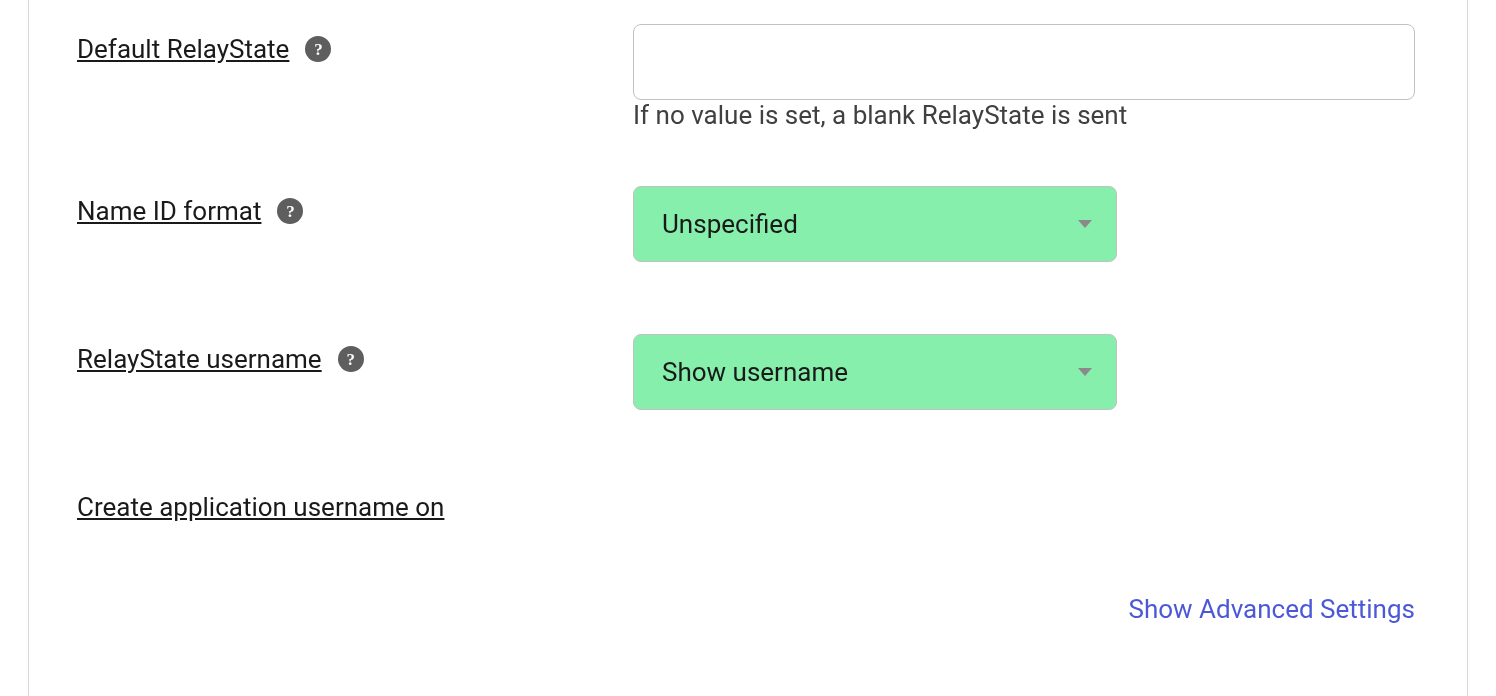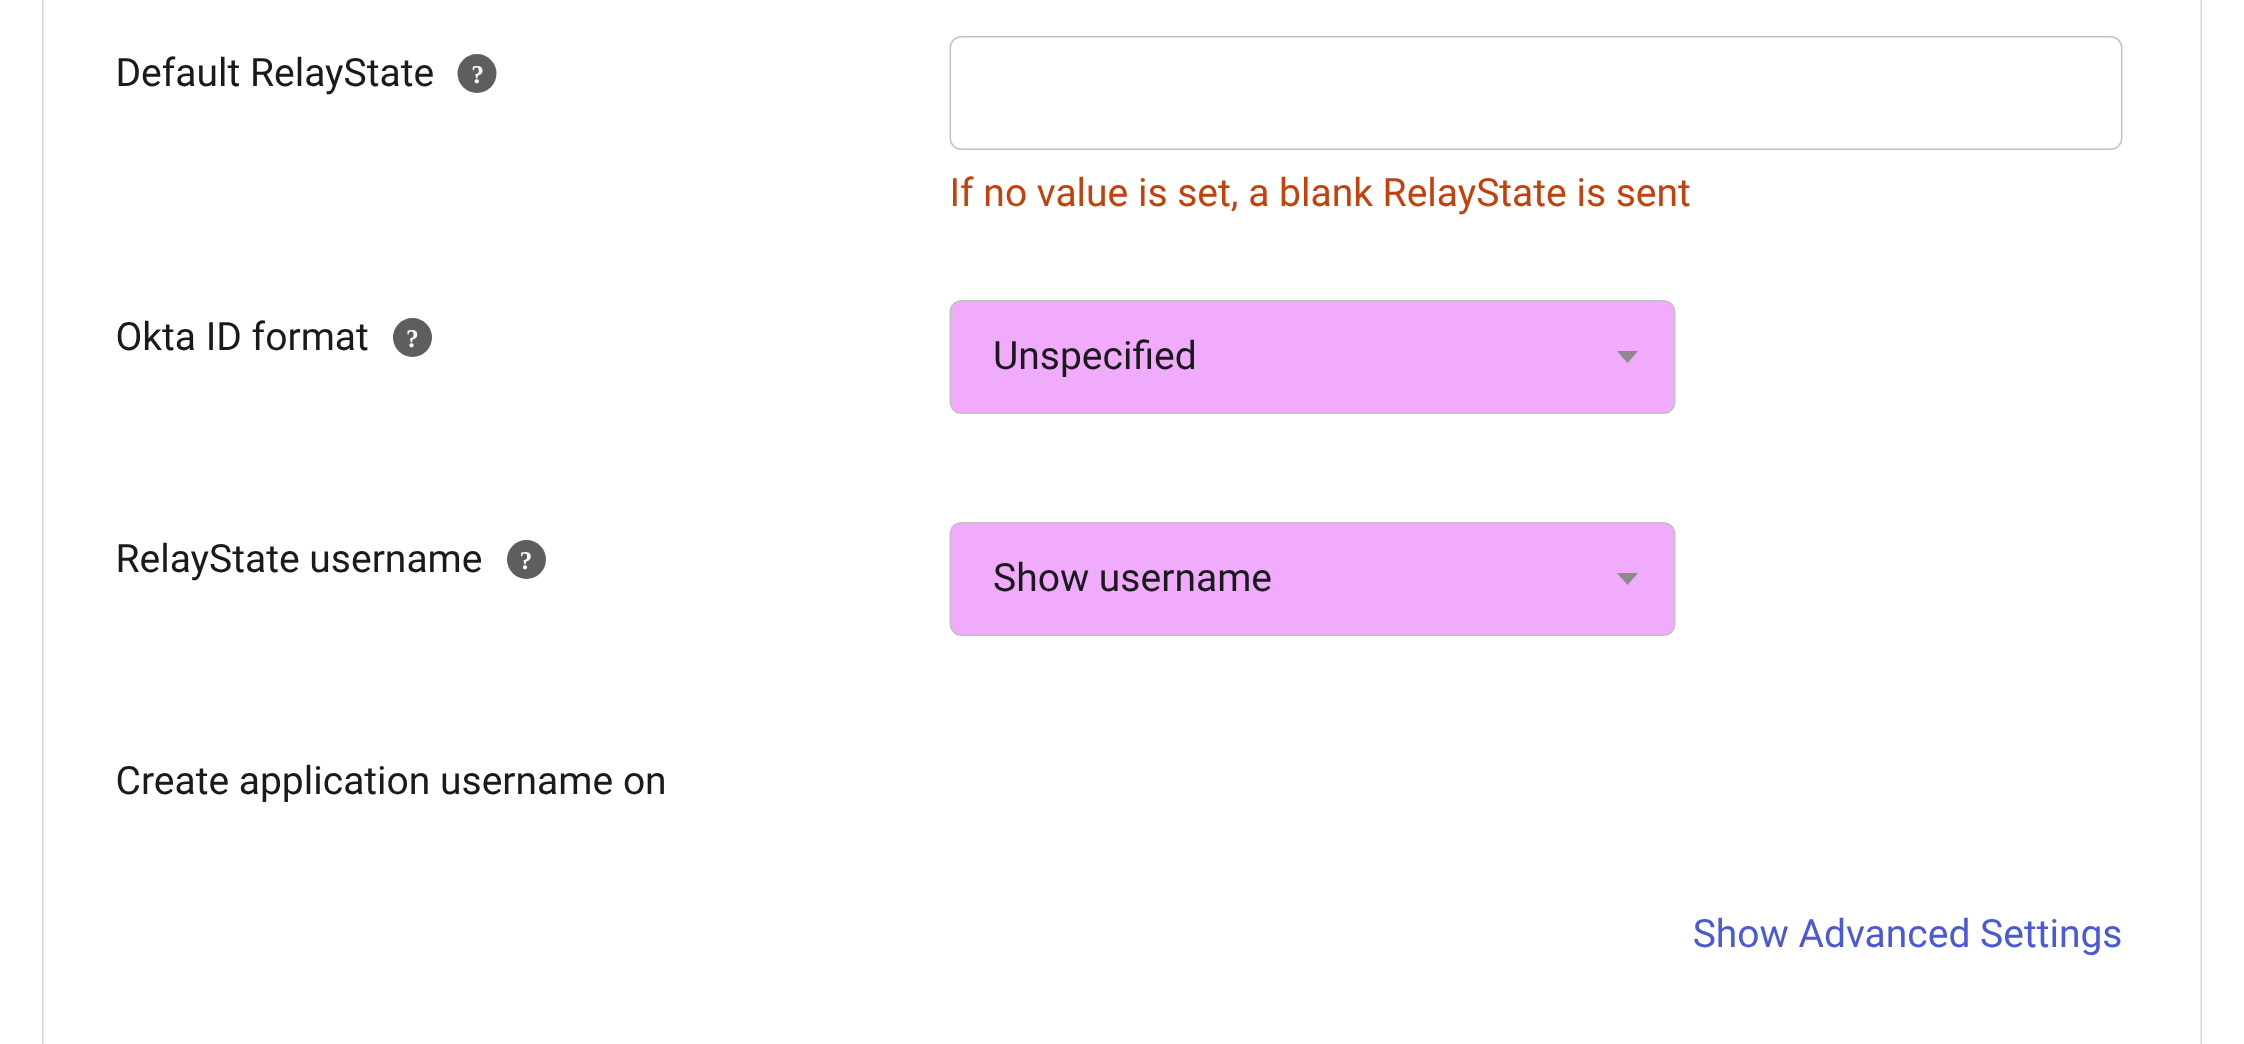--- a/index.html
+++ b/index.html
@@ -34,20 +34,21 @@
       width: 556px;
       flex: 0 0 556px;
       display: flex;
       align-items: center;
       padding-top: 10px;
     }
     .label-text {
       font-size: 26px;
       color: #1a1a1a;
       font-weight: 400;
+      text-decoration: underline;
     }
     .help-icon {
       display: inline-flex;
       align-items: center;
       justify-content: center;
       width: 26px;
       height: 26px;
       border-radius: 50%;
       background: #5e5e5e;
       color: #ffffff;
@@ -66,33 +67,32 @@
       height: 76px;
       border: 1px solid #c1c1c1;
       border-radius: 8px;
       font-size: 24px;
       padding: 0 20px;
       outline: none;
       background: #fff;
     }
     .help-text {
       font-size: 26px;
-      color: #c2410c;
-      margin-top: 14px;
+      color: #404040;
     }
     .select-wrapper {
       position: relative;
       width: 484px;
     }
     .select-display {
       width: 100%;
       height: 76px;
       border: 1px solid #c1c1c1;
       border-radius: 8px;
-      background: #f0abfc;
+      background: #86efac;
       display: flex;
       align-items: center;
       justify-content: space-between;
       padding: 0 24px 0 28px;
       cursor: pointer;
     }
     .select-value {
       font-size: 26px;
       color: #1a1a1a;
     }
@@ -126,21 +126,21 @@
       <span class="help-icon">?</span>
     </div>
     <div class="control-col">
       <input type="text" class="text-input" value="" style="">
       <div class="help-text">If no value is set, a blank RelayState is sent</div>
     </div>
   </div>
 
   <div class="form-row">
     <div class="label-col">
-      <span class="label-text">Okta ID format</span>
+      <span class="label-text">Name ID format</span>
       <span class="help-icon">?</span>
     </div>
     <div class="control-col">
       <div class="select-wrapper">
         <div class="select-display">
           <span class="select-value">Unspecified</span>
           <span class="caret"></span>
         </div>
       </div>
     </div>

